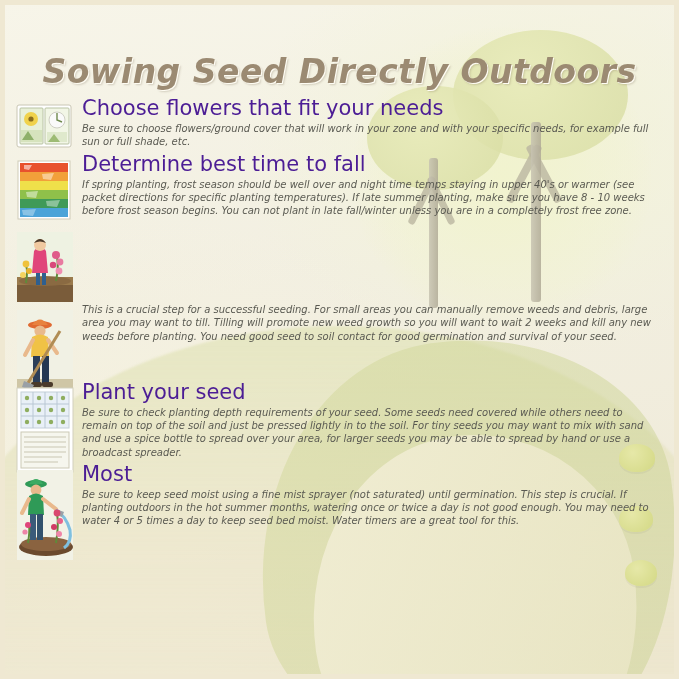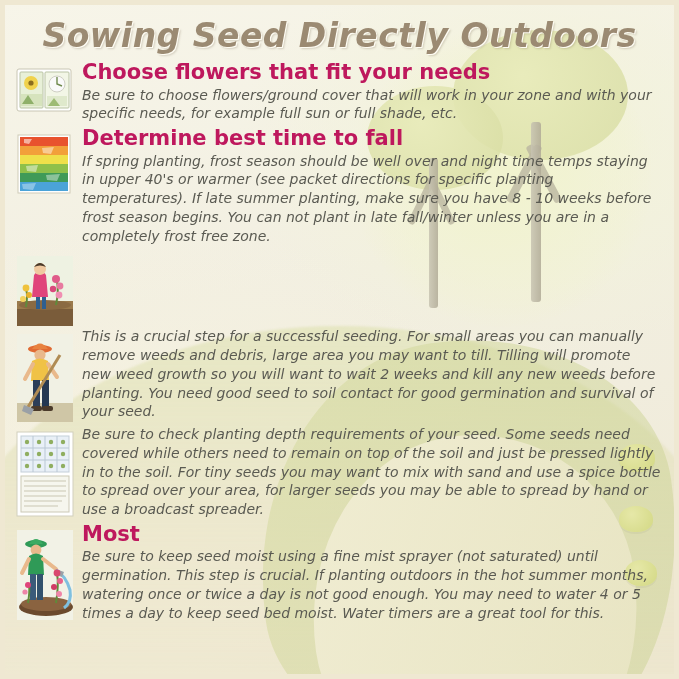--- a/index.html
+++ b/index.html
@@ -118,20 +118,21 @@
     position: relative;
     text-align: center;
     padding-top: 16px;
     font-family: "DejaVu Sans", sans-serif;
     font-weight: bold;
     font-style: italic;
     font-size: 33px;
     letter-spacing: 0.5px;
     color: #9b8a72;
     text-shadow: 1px 1px 0 #fffdf4, 2px 2px 2px rgba(120,105,80,0.25);
+    margin-top: 36px;
   }
   
   .content {
     position: relative;
     padding: 6px 18px 0 16px;
   }
   .step {
     display: flex;
     align-items: flex-start;
     margin-bottom: 4px;
@@ -145,29 +146,29 @@
     position: relative;
   }
   .thumb svg { display: block; }
   .step-text {
     flex: 1 1 auto;
     min-width: 0;
   }
   .step-title {
     font-family: "DejaVu Sans", sans-serif;
     font-size: 21px;
-    color: #be185d;
+    color: #4c1d95;
     line-height: 1.12;
     margin: 0 0 1px 0;
-    font-weight: bold;
+    font-weight: normal;
   }
   .step-body {
     font-family: "DejaVu Sans", sans-serif;
     font-style: italic;
-    font-size: 14px;
+    font-size: 10px;
     line-height: 1.34;
     color: #5a5a52;
     margin: 0;
   }
   #step-0 .thumb { height: 46px; }
   #step-1 .thumb { height: 62px; }
 </style>
 </head>
 <body>
 
@@ -333,20 +334,21 @@
             <line x1="8" y1="50" x2="50" y2="50"></line>
             <line x1="8" y1="55" x2="50" y2="55"></line>
             <line x1="8" y1="60" x2="50" y2="60"></line>
             <line x1="8" y1="65" x2="50" y2="65"></line>
             <line x1="8" y1="70" x2="46" y2="70"></line>
             <line x1="8" y1="75" x2="42" y2="75"></line>
           </g>
         </svg>
       </div>
       <div class="step-text">
+        <h2 class="step-title">Plant your seed</h2>
         <p class="step-body">Be sure to check planting depth requirements of  your seed.  Some seeds need covered while others need to remain on top of the soil and just be pressed lightly in to the  soil. For tiny seeds you may want to mix with sand and use a spice bottle to spread over your area, for larger seeds you may be able to spread by hand or use a broadcast spreader.</p>
       </div>
     </div>
 
     <div class="step" id="step-5">
       <div class="thumb">
         <svg width="58" height="92" viewBox="0 0 58 92">
           <rect x="1" y="1" width="56" height="90" fill="#f2f2e6"></rect>
           <ellipse cx="30" cy="78" rx="27" ry="9" fill="#6b4a2e"></ellipse>
           <ellipse cx="30" cy="75" rx="25" ry="7" fill="#8a6340"></ellipse>

